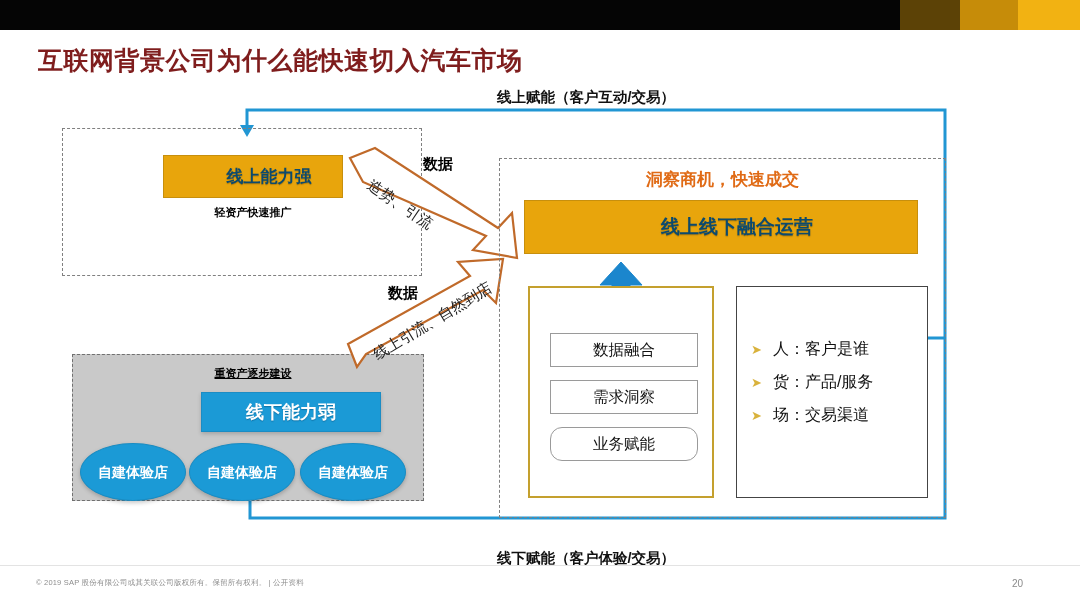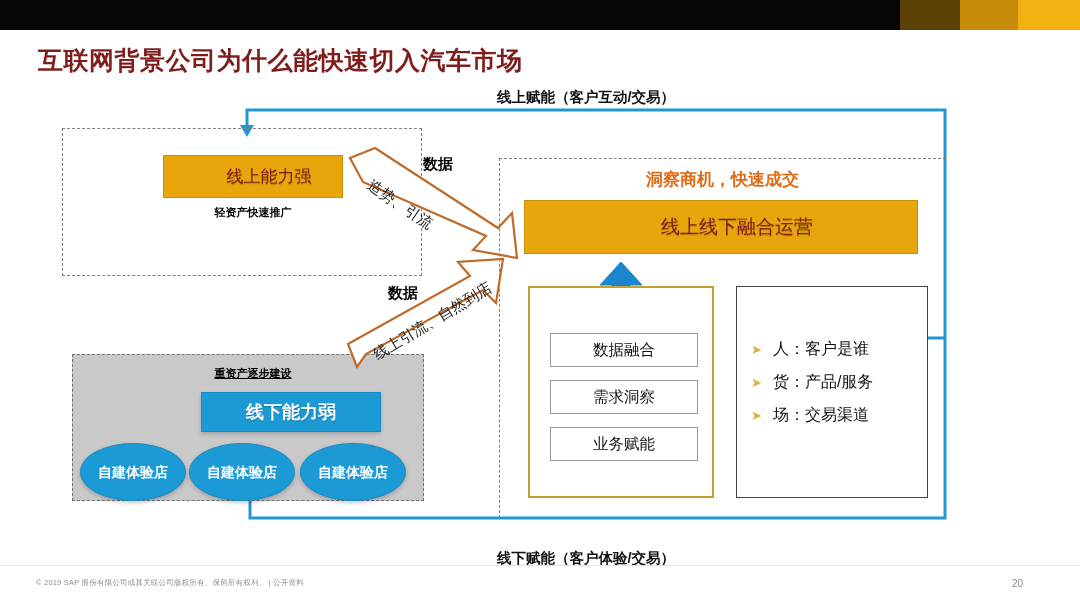--- a/index.html
+++ b/index.html
@@ -36,21 +36,21 @@
   
   .dashbox{position:absolute;border:1px dashed #808080;box-sizing:border-box;background:transparent;}
   .dash-left{left:62px;top:128px;width:360px;height:148px;}
   .dash-right{left:499px;top:158px;width:447px;height:360px;}
   .dash-bottom{left:72px;top:354px;width:352px;height:147px;
                border:1px dashed #707070;background:#c9c9c9;}
 
   
   .obox{
     position:absolute;background:#e8a50c;border:1px solid #c78f0d;
-    box-sizing:border-box;color:#7f1d1d;font-weight:normal;
+    box-sizing:border-box;color:#0c4a6e;font-weight:bold;
     display:flex;align-items:center;justify-content:center;
     text-shadow:0 1px 1px rgba(120,80,0,.45);
     padding-left:32px;
   }
   .obox-small{left:163px;top:155px;width:180px;height:43px;font-size:17px;}
   .obox-big{left:524px;top:200px;width:394px;height:54px;font-size:19px;}
 
   .bbox{
     position:absolute;background:#1b9ad6;border:1px solid #1b8cc4;
     box-sizing:border-box;color:#ffffff;font-weight:bold;
@@ -88,21 +88,21 @@
   .panel{position:absolute;box-sizing:border-box;background:#fff;}
   .panel-left{left:528px;top:286px;width:186px;height:212px;border:2px solid #c4a02e;}
   .panel-right{left:736px;top:286px;width:192px;height:212px;border:1px solid #444;}
 
   .chip{
     position:absolute;left:20px;width:146px;height:32px;
     border:1px solid #9a9a9a;background:#fff;
     display:flex;align-items:center;justify-content:center;
     font-size:15.5px;color:#111;
   }
-  .chip1{top:45px;} .chip2{top:92px;} .chip3{top:139px;}
+  .chip1{top:45px;} .chip2{top:92px;} .chip3{top:139px;border-radius:12px;}
 
   .bullet-list{position:absolute;left:14px;top:52px;}
   .bullet{display:flex;align-items:center;margin-bottom:12px;font-size:16px;color:#111;}
   .bullet .arrowmark{color:#d9b23c;font-size:13px;margin-right:11px;}
 
   
   .arrowsvg{position:absolute;left:0;top:0;width:1080px;height:611px;pointer-events:none;}
 
   .arrowtext{
     position:absolute;font-size:15px;color:#222;white-space:nowrap;

